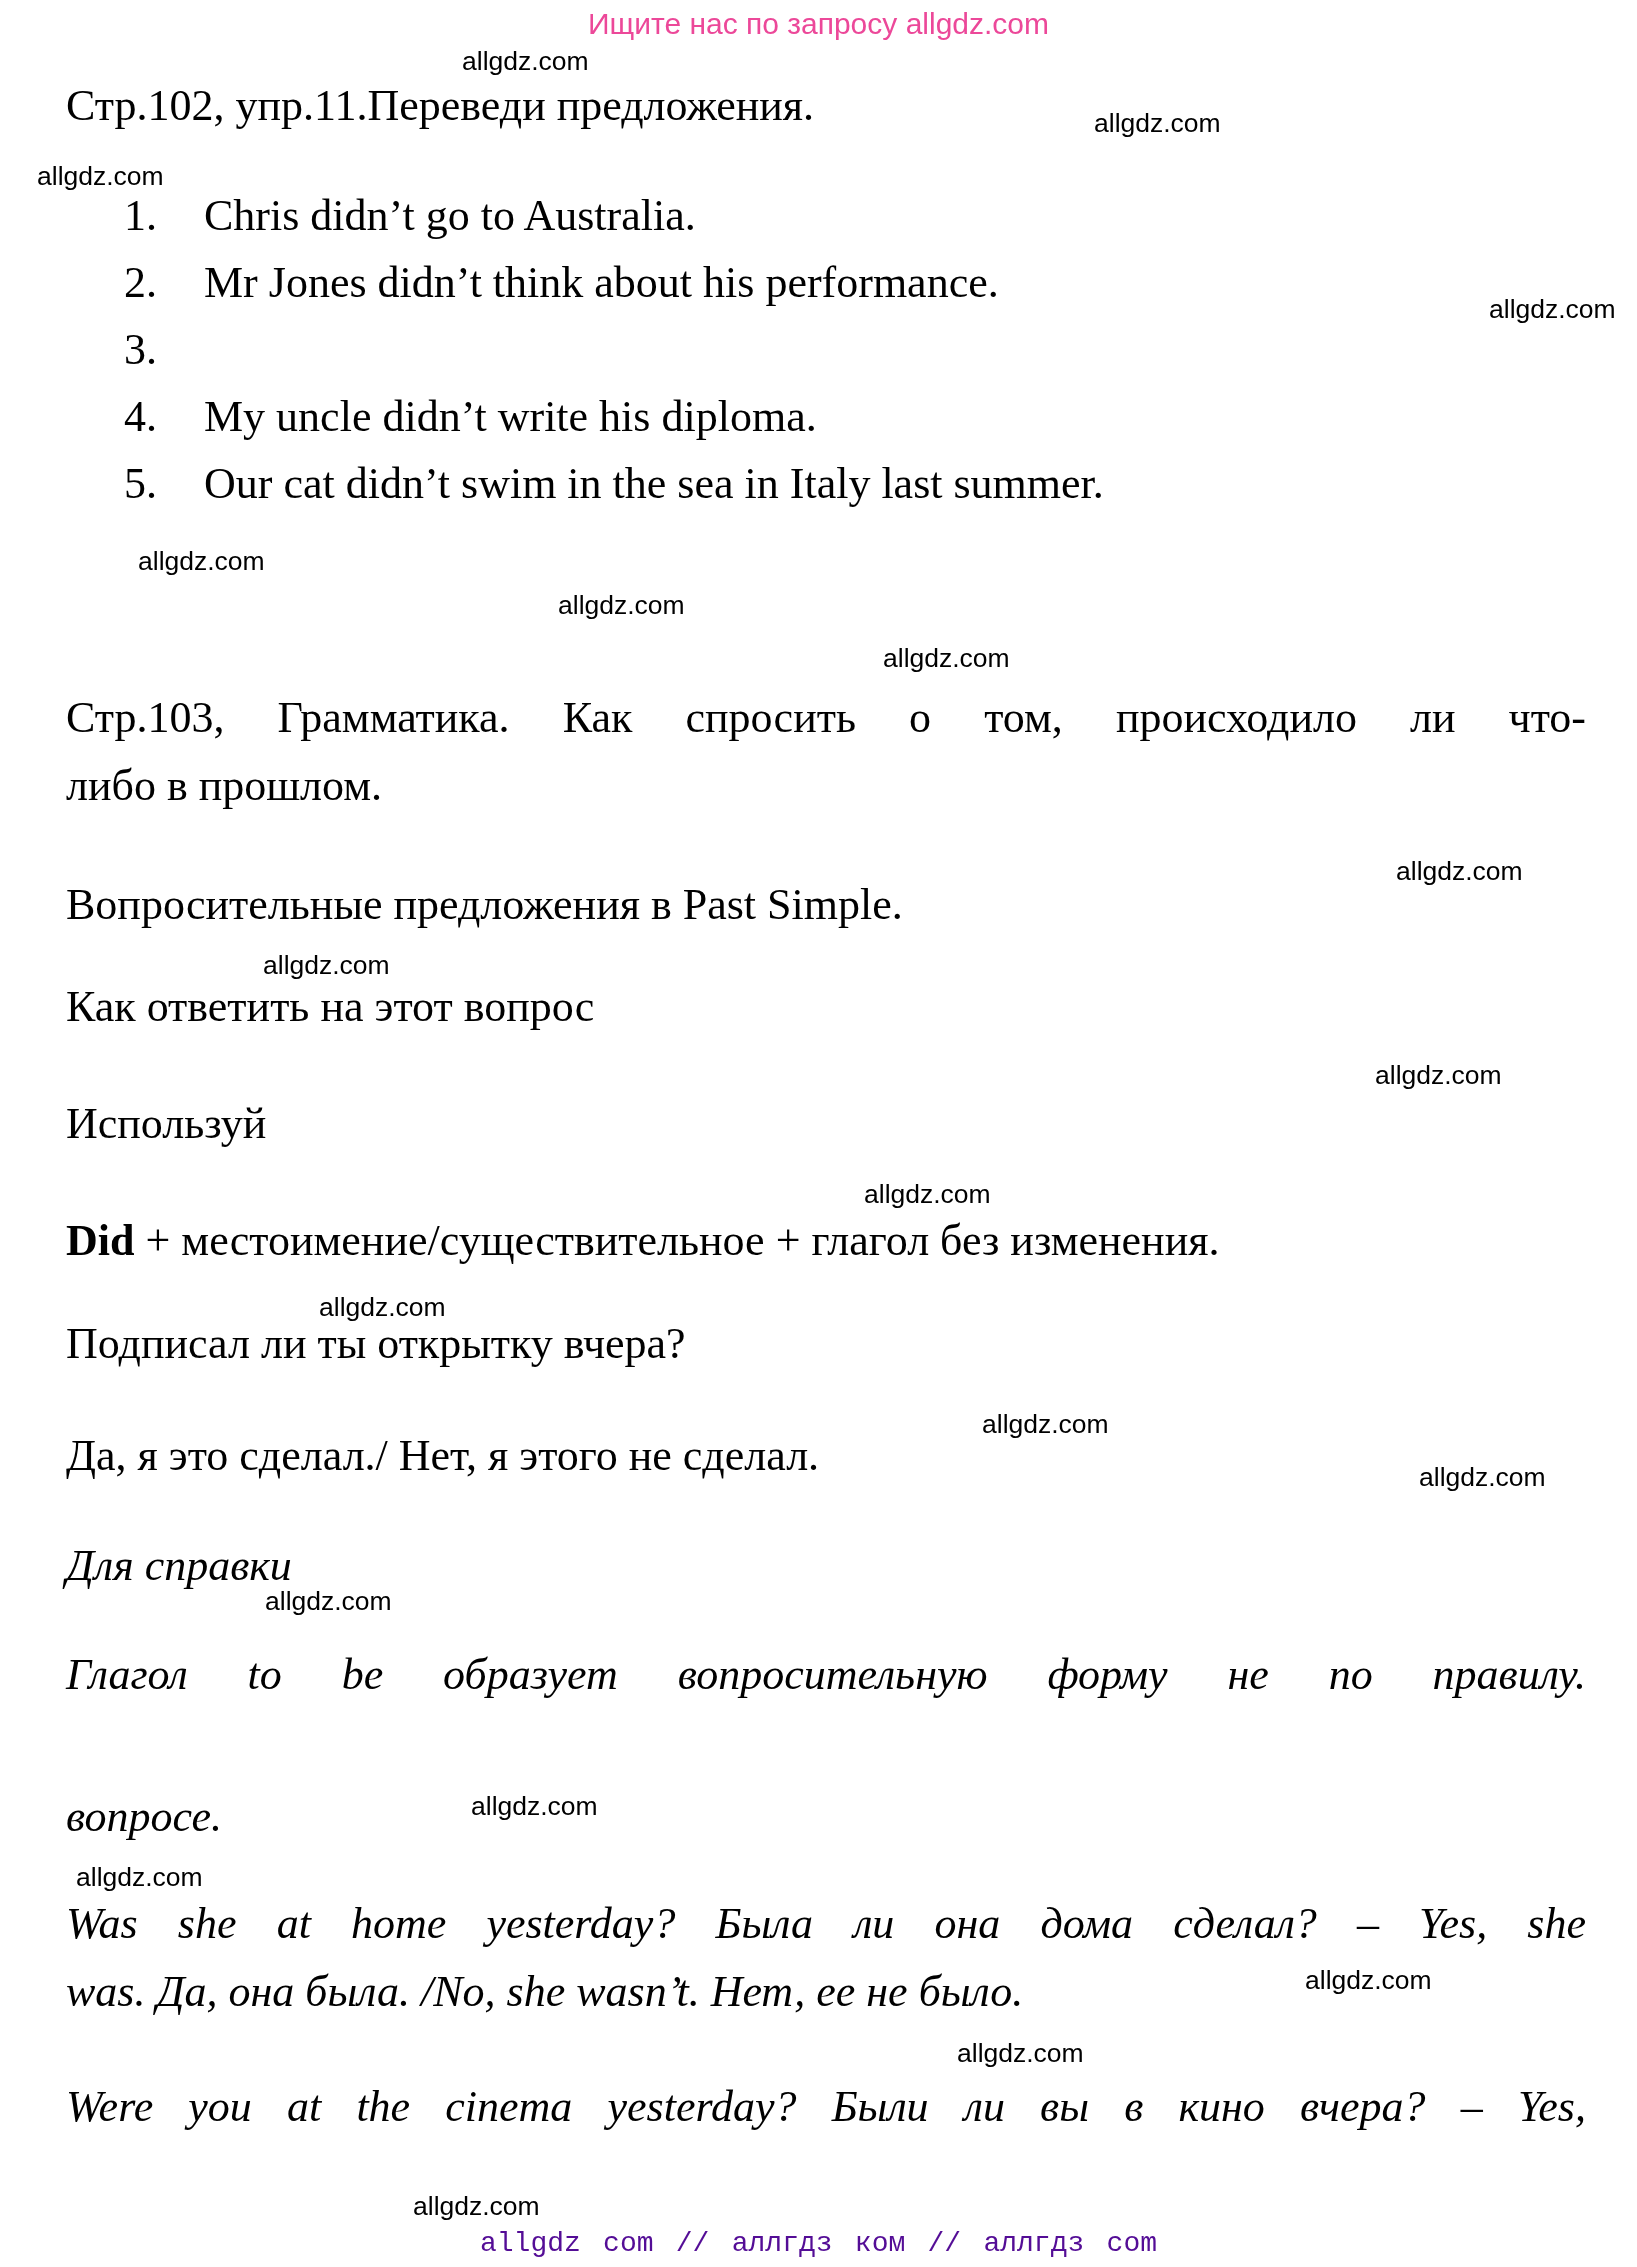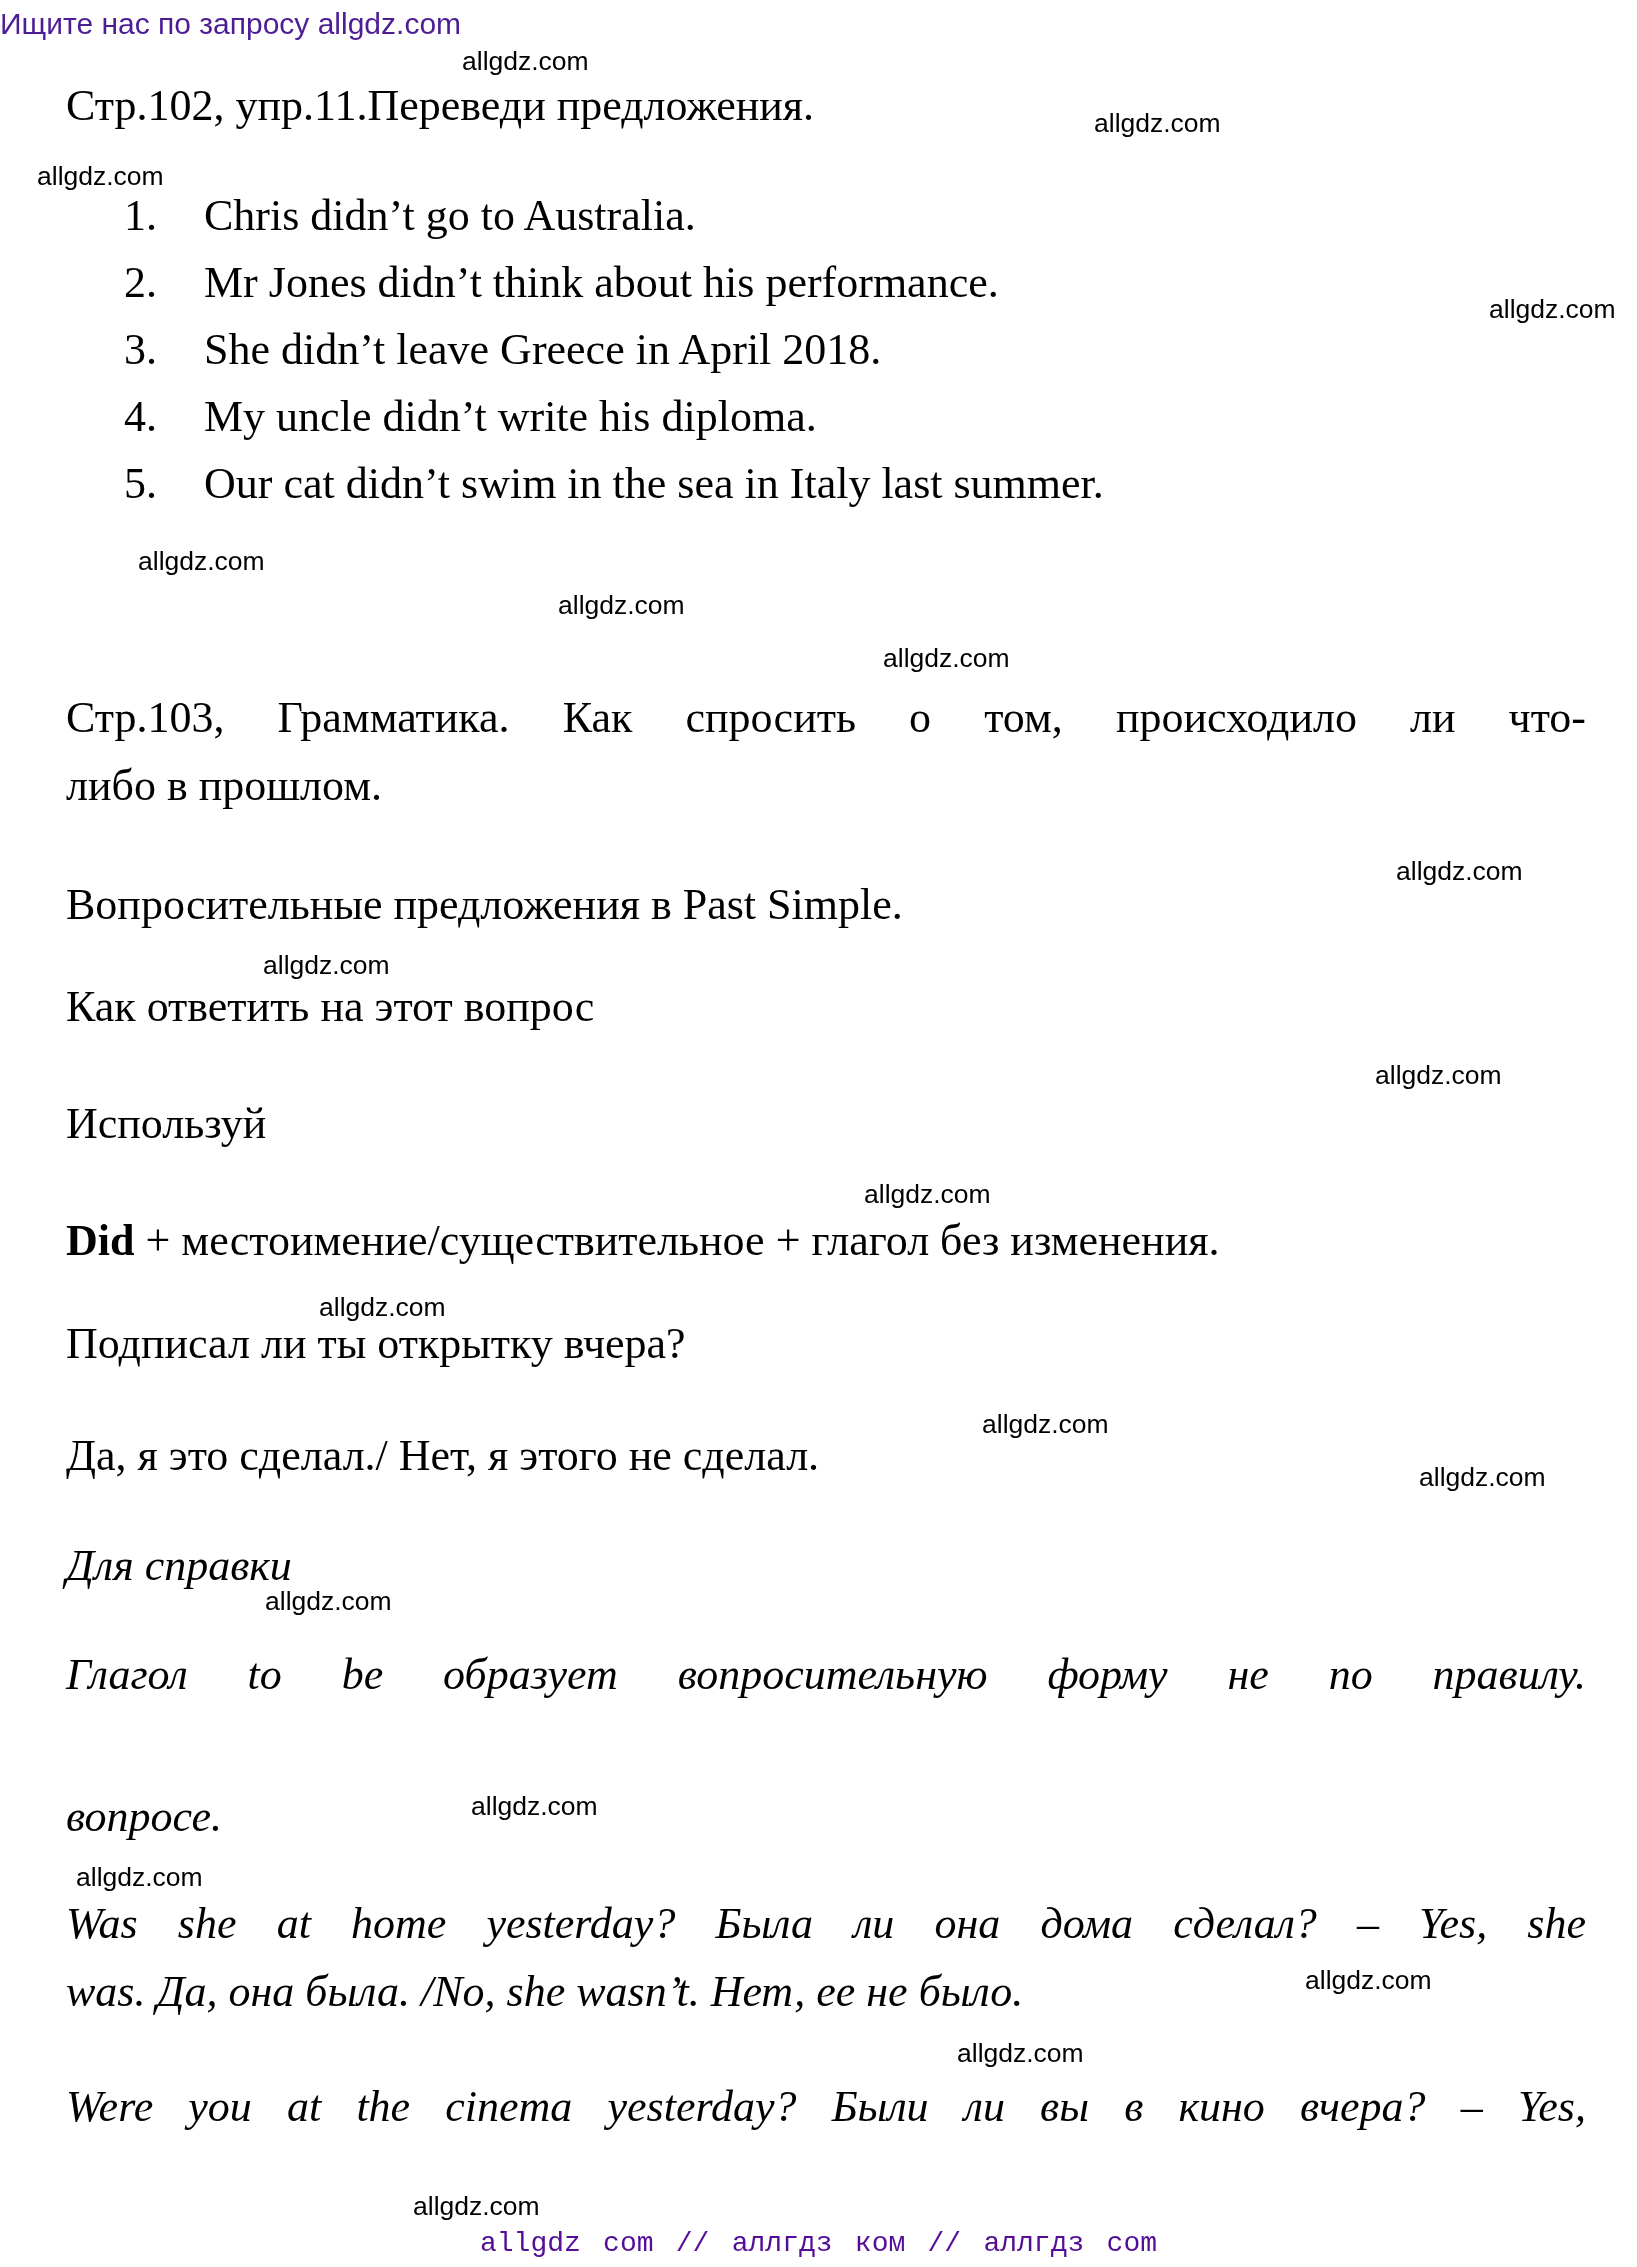--- a/index.html
+++ b/index.html
@@ -9,24 +9,24 @@
     height: 2268px;
     background: #ffffff;
     font-family: "Liberation Serif", serif;
     color: #000000;
     overflow: hidden;
   }
   
   .green-header {
     position: absolute;
     top: 7.3px; left: 0; width: 100%;
-    text-align: left;
+    text-align: center;
     font-family: "Liberation Sans", sans-serif;
     font-size: 30px;
-    color: #4c1d95;
+    color: #ec4899;
     white-space: nowrap;
   }
   
   .wm {
     position: absolute;
     font-family: "Liberation Sans", sans-serif;
     font-size: 26.5px;
     line-height: 31px;
     color: #000000;
     white-space: nowrap;
@@ -111,21 +111,20 @@
       <div class="ex-item">
         <span class="ex-num">1.</span>
         <span>Chris didn’t go to Australia.</span>
       </div>
       <div class="ex-item">
         <span class="ex-num">2.</span>
         <span>Mr Jones didn’t think about his performance.</span>
       </div>
       <div class="ex-item">
         <span class="ex-num">3.</span>
-        <span>She didn’t leave Greece in April 2018.</span>
       </div>
       <div class="ex-item">
         <span class="ex-num">4.</span>
         <span>My uncle didn’t write his diploma.</span>
       </div>
       <div class="ex-item">
         <span class="ex-num">5.</span>
         <span>Our cat didn’t swim in the sea in Italy last summer.</span>
       </div>
     </div>

